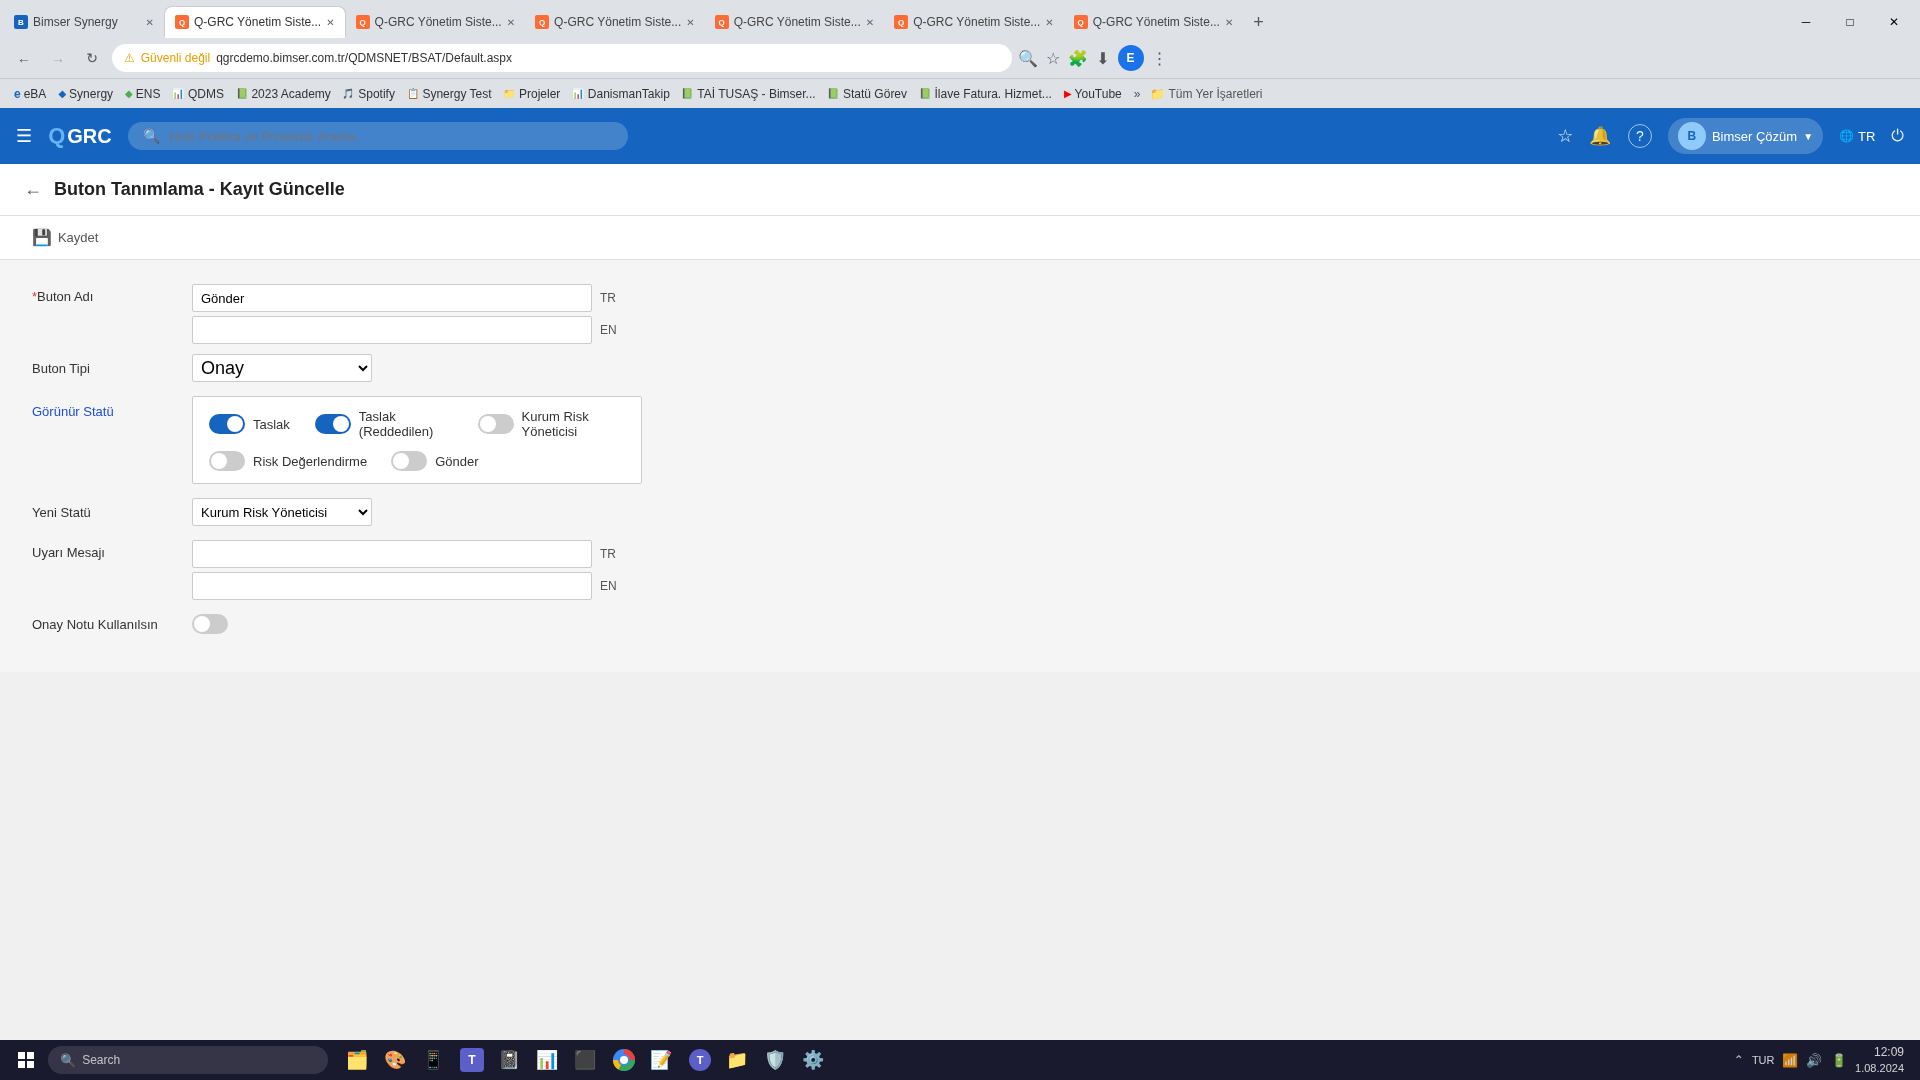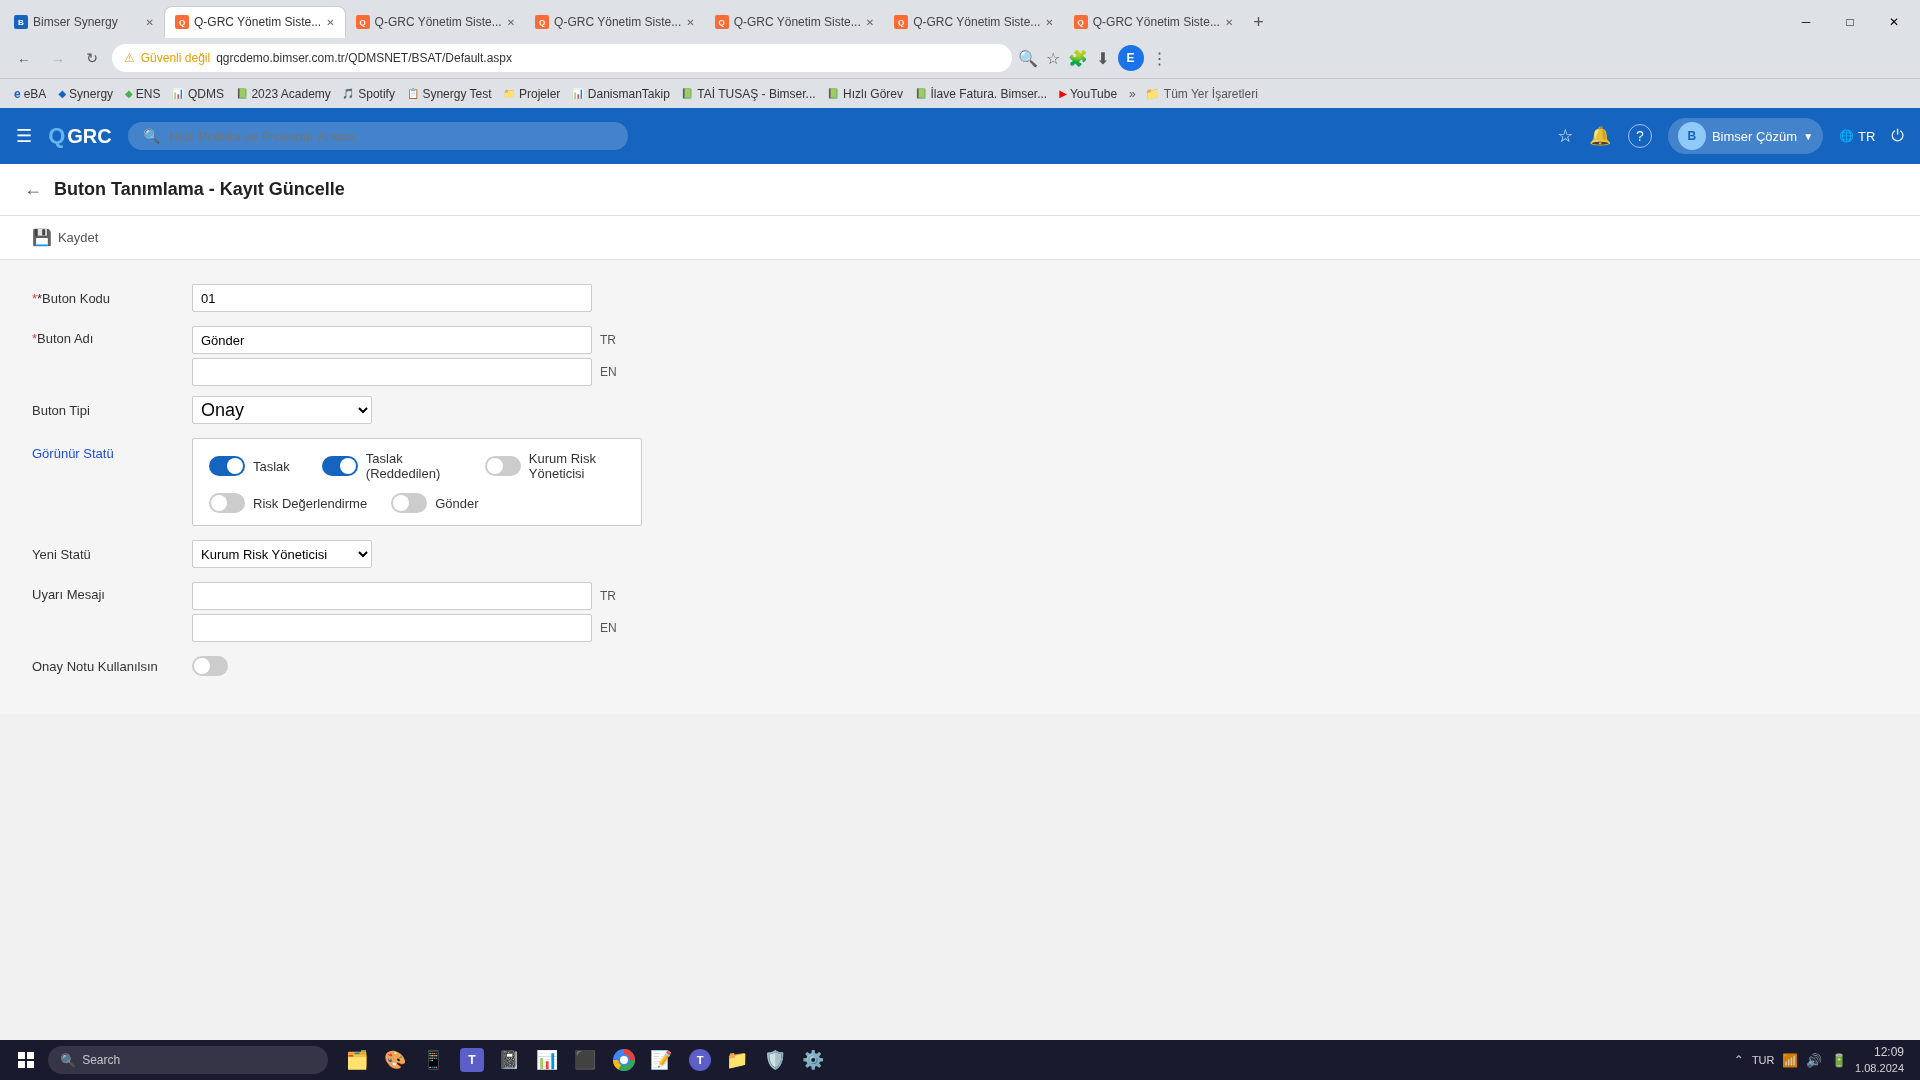--- a/index.html
+++ b/index.html
@@ -109,25 +109,25 @@
     <div style="display:flex;align-items:center;gap:3px;padding:2px 6px;border-radius:4px;cursor:pointer;color:#333;white-space:nowrap;">
       <span style="font-size:10px;color:#217346;">📊</span>
       <span>DanismanTakip</span>
     </div>
     <div style="display:flex;align-items:center;gap:3px;padding:2px 6px;border-radius:4px;cursor:pointer;color:#333;white-space:nowrap;">
       <span style="font-size:10px;color:#217346;">📗</span>
       <span>TAİ TUSAŞ - Bimser...</span>
     </div>
     <div style="display:flex;align-items:center;gap:3px;padding:2px 6px;border-radius:4px;cursor:pointer;color:#333;white-space:nowrap;">
       <span style="font-size:10px;color:#217346;">📗</span>
-      <span>Hızlı Görev</span>
+      <span>Statü Görev</span>
     </div>
     <div style="display:flex;align-items:center;gap:3px;padding:2px 6px;border-radius:4px;cursor:pointer;color:#333;white-space:nowrap;">
       <span style="font-size:10px;color:#217346;">📗</span>
-      <span>İlave Fatura. Bimser...</span>
+      <span>İlave Fatura. Hizmet...</span>
     </div>
     <div style="display:flex;align-items:center;gap:3px;padding:2px 6px;border-radius:4px;cursor:pointer;color:#333;white-space:nowrap;">
       <span style="font-size:10px;color:#ff0000;">▶</span>
       <span>YouTube</span>
     </div>
     <div style="padding:2px 6px;cursor:pointer;font-size:12px;color:#555;">»</div>
     <div style="margin-left:4px;font-size:12px;color:#555;cursor:pointer;white-space:nowrap;">📁 Tüm Yer İşaretleri</div>
   </div>
 </div>
 
@@ -165,26 +165,20 @@
 
 <div style="background:#fff;padding:8px 24px;border-bottom:1px solid #e0e0e0;display:flex;align-items:center;gap:12px;height:44px;">
   <div style="display:flex;align-items:center;gap:6px;color:#555;font-size:13px;cursor:pointer;padding:4px 8px;border-radius:4px;">
     <span style="color:#c0392b;font-size:16px;">💾</span>
     <span>Kaydet</span>
   </div>
 </div>
 
 <div style="background:#f5f5f5;padding:24px 32px;">
 
-  <div style="display:flex;align-items:center;margin-bottom:14px;">
-    <div style="width:160px;flex-shrink:0;font-size:13px;color:#333;">
-      <span style="color:#e53935;">*</span><span>*Buton Kodu</span>
-    </div>
-    <input type="text" style="width: 400px; height: 28px; border: 1px solid rgb(204, 204, 204); border-radius: 2px; padding: 0px 8px; font-size: 13px; background: rgb(255, 255, 255); outline: none;" value="01">
-  </div>
 
   <div style="display:flex;align-items:flex-start;margin-bottom:4px;">
     <div style="width:160px;flex-shrink:0;font-size:13px;color:#333;padding-top:5px;">
       <span style="color:#e53935;">*</span>Buton Adı
     </div>
     <div style="display:flex;flex-direction:column;gap:4px;">
       <div style="display:flex;align-items:center;gap:8px;">
         <input type="text" style="width: 400px; height: 28px; border: 1px solid rgb(204, 204, 204); border-radius: 2px; padding: 0px 8px; font-size: 13px; background: rgb(255, 255, 255); outline: none;" value="Gönder">
         <span style="color:#555;font-size:12px;font-weight:500;">TR</span>
       </div>
@@ -200,21 +194,21 @@
     <select style="width:180px;height:28px;border:1px solid #ccc;border-radius:2px;padding:0 4px;font-size:18px;background:#fff;outline:none;cursor:pointer;">
       <option>Onay</option>
       <option>Red</option>
       <option>İptal</option>
     </select>
   </div>
 
   <div style="display:flex;align-items:flex-start;margin-bottom:14px;">
     <div style="width:160px;flex-shrink:0;font-size:13px;color:#1d4ed8;padding-top:8px;">Görünür Statü</div>
     <div style="border:1px solid #ccc;background:#fff;padding:12px 16px;width:450px;border-radius:2px;">
-      <div style="display:flex;align-items:center;gap:32px;margin-bottom:12px;">
+      <div style="display:flex;align-items:center;gap:25px;margin-bottom:12px;">
 
         <div style="display:flex;align-items:center;gap:8px;font-size:13px;color:#333;cursor:pointer;">
           <div style="position:relative;width:36px;height:20px;flex-shrink:0;">
             <div style="position:absolute;top:0;left:0;right:0;bottom:0;border-radius:20px;background:#1565c0;cursor:pointer;transition:0.2s;"></div>
             <div style="position:absolute;width:16px;height:16px;border-radius:50%;background:#fff;top:2px;left:18px;transition:0.2s;"></div>
           </div>
           <span>Taslak</span>
         </div>
 
         <div style="display:flex;align-items:center;gap:8px;font-size:13px;color:#333;cursor:pointer;">

